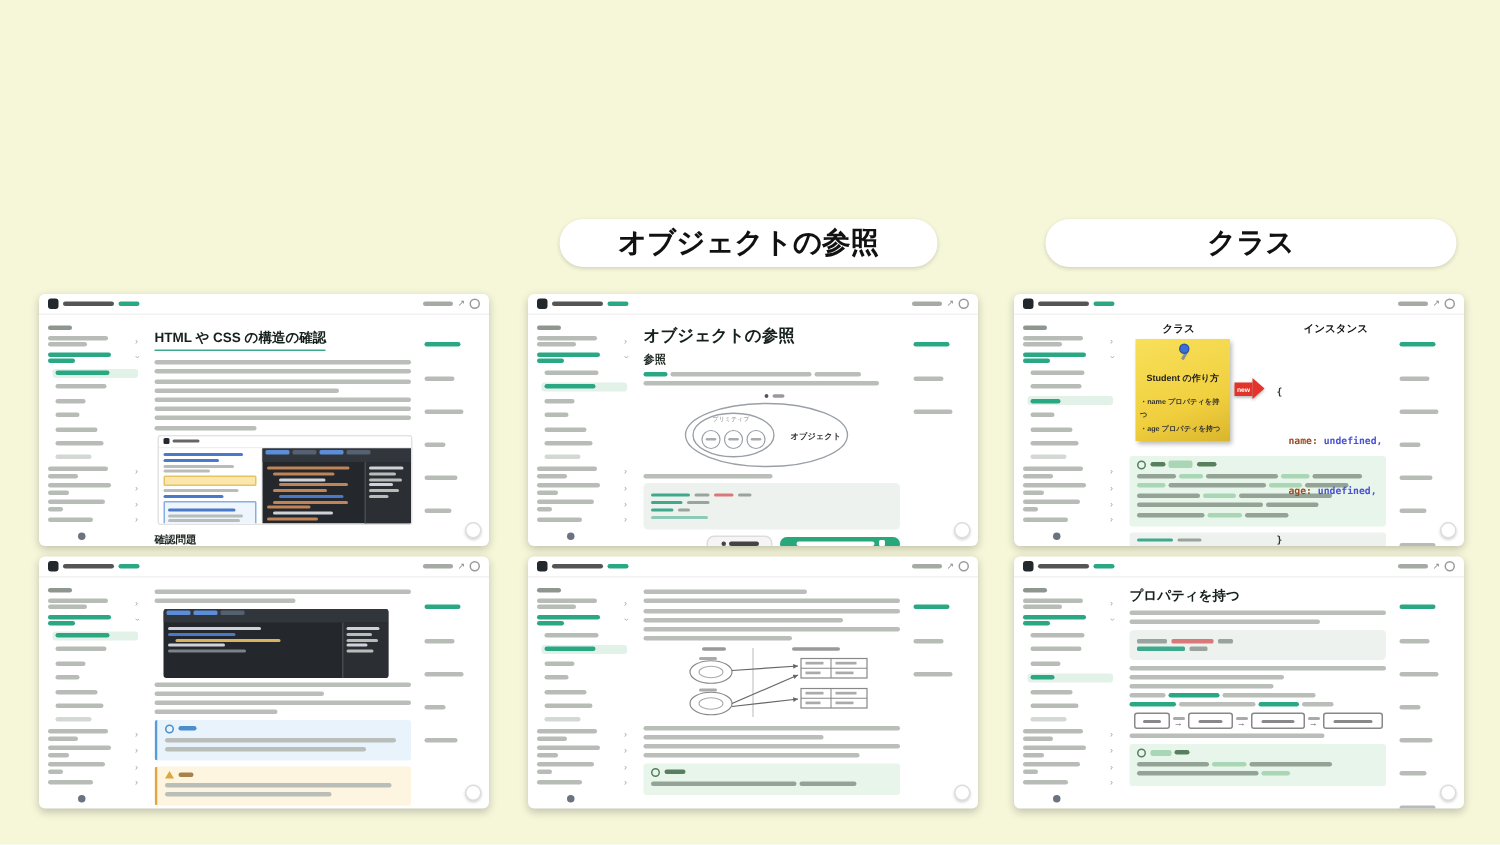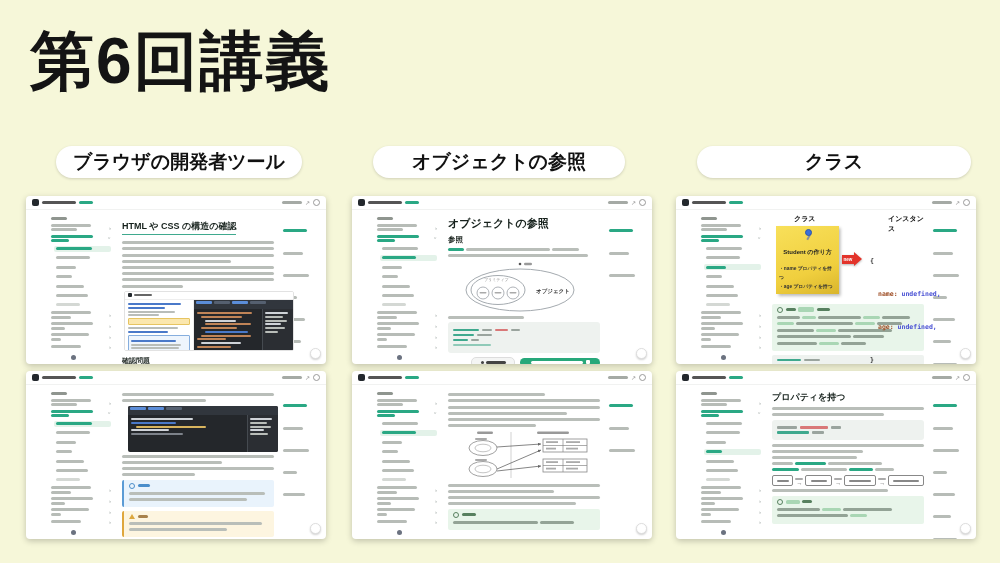--- a/index.html
+++ b/index.html
@@ -16,21 +16,21 @@
          box-shadow:0 2px 6px rgba(0,0,0,.22);overflow:hidden;}
   .t1{left:26px;top:196px;} .t2{left:352px;top:196px;} .t3{left:676px;top:196px;}
   .t4{left:26px;top:371px;} .t5{left:352px;top:371px;} .t6{left:676px;top:371px;}
 
   .mini-header{height:13px;display:flex;align-items:center;gap:3px;padding:0 6px;border-bottom:1px solid #f1f2f1;}
   .logo{width:7px;height:7px;background:#23282d;border-radius:2px;flex:none;}
   .hsp{flex:1;}
   .hic{font-size:6px;color:#888;line-height:1;}
   .hic2{width:5px;height:5px;border:1px solid #999;border-radius:50%;flex:none;}
 
-  .mini-body{display:flex;height:155px;margin-left:19px;}
+  .mini-body{display:flex;height:155px;}
   .mini-sidebar{width:60px;flex:none;padding:4px 3px 0 6px;overflow:hidden;}
   .srow{display:flex;align-items:center;justify-content:space-between;margin:3.4px 0;}
   .scol{display:flex;flex-direction:column;gap:1.5px;}
   .srow.sub{margin-left:3px;padding:1.5px 2px;}
   .srow.sub.on{background:#e3f2e9;border-radius:2px;}
   .chev{font-size:6px;color:#9aa3a0;line-height:1;}
   .chev.r{display:inline-block;transform:rotate(90deg);}
   .sfoot{margin:5px 0 0 20px;width:5px;height:5px;border-radius:50%;background:#6b7280;}
   .mini-main{flex:1;padding:5px 7px 0 8px;min-width:0;position:relative;}
   .mini-toc{width:38px;flex:none;padding:7px 5px 0 2px;}
@@ -118,22 +118,20 @@
   .carr .gl2{font-size:6px;color:#555;line-height:1;}
 
   svg{display:block;}
   .objsvg{margin:3px auto 1px auto;}
   .refsvg{margin:2px auto 1px auto;}
 </style>
 </head>
 <body>
 
 <div class="slide">
-  <div class="slide-title">第6回講義</div>
-  <div class="pill pill1">ブラウザの開発者ツール</div>
   <div class="pill pill2">オブジェクトの参照</div>
   <div class="pill pill3">クラス</div>
 
   <div class="thumb t1">
     <div class="mini-header">
         <span class="logo"></span>
         <span class="sk" style="width:34px;height:3px;background:#555"></span>
         <span class="sk" style="width:14px;height:3px;background:#2aa884"></span>
         <span class="hsp"></span>
         <span class="sk" style="width:20px;height:3px;background:#a5aaa5"></span>

